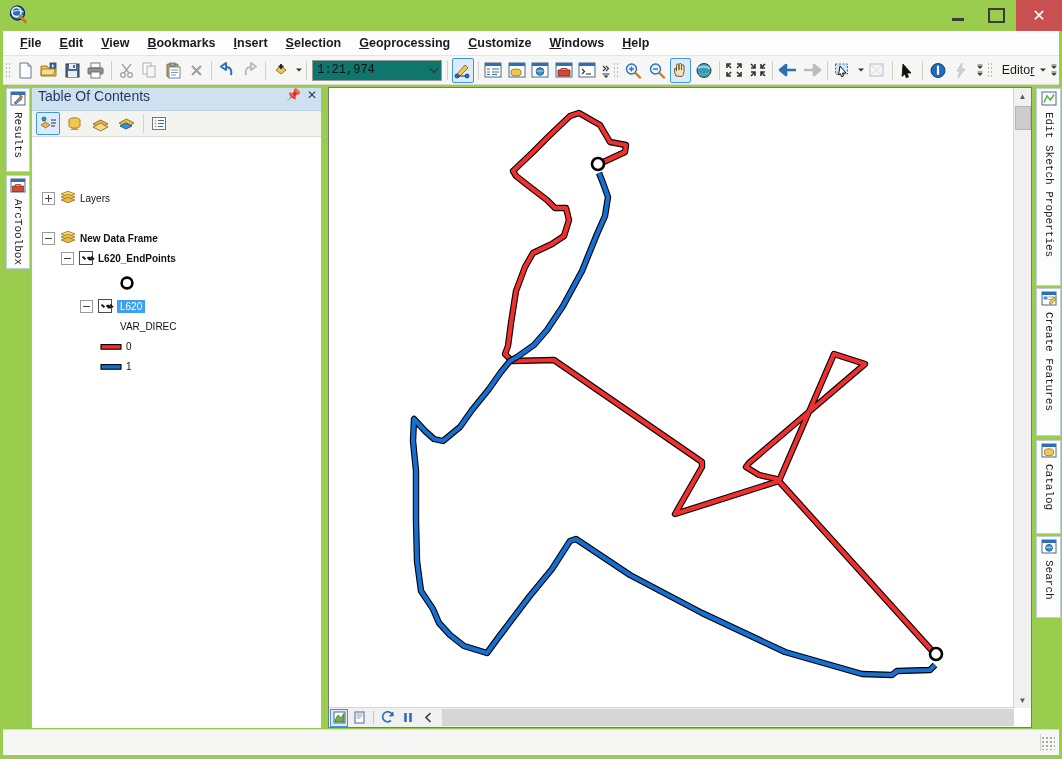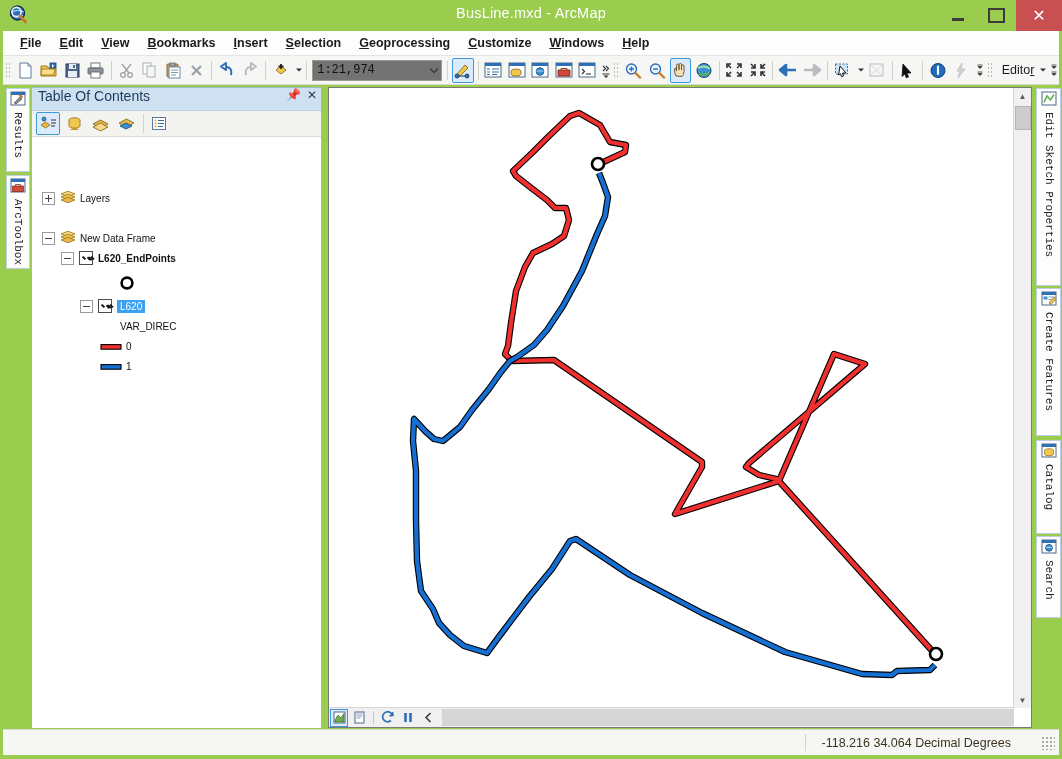--- a/index.html
+++ b/index.html
@@ -26,21 +26,21 @@
 
   
   .toolbar{position:absolute;left:3px;top:56px;width:1056px;height:28px;background:#F6F6F4;
     border-bottom:1px solid #D9D9D4;display:flex;align-items:center;}
   .grip{width:7px;height:18px;margin:0 2px 0 3px;
     background-image:radial-gradient(#b9b9b2 38%, transparent 40%);
     background-size:3px 4px;background-position:2px 1px;}
   .tb-btn{width:24px;height:23px;margin:0 1px;display:flex;align-items:center;justify-content:center;cursor:default;border:1px solid transparent;border-radius:2px;}
   .tb-btn.on{border:1px solid #3C9ADC;background:#DCEBFB;}
   .tb-sep{width:1px;height:19px;background:#D2D2CB;margin:0 3px;}
-  .scalebox{width:158px;height:19px;background:#737373;border:1px solid #9a9a94;
+  .scalebox{width:158px;height:19px;background:#0f766e;border:1px solid #9a9a94;
     display:flex;align-items:center;margin:0 2px;}
   .scalebox .val{font-family:"Liberation Mono",monospace;font-size:12px;color:#111;padding-left:4px;
     width:110px;white-space:nowrap;overflow:hidden;}
   .scalebox .arrow{flex:1;display:flex;align-items:center;justify-content:center;}
   .overflow{width:11px;height:22px;margin-left:2px;display:flex;flex-direction:column;
     align-items:center;justify-content:center;cursor:default;}
   .editor-lbl{font-size:12.5px;color:#1b1b1b;padding:0 2px 0 6px;white-space:nowrap;}
 
   
   .toc{position:absolute;left:31px;top:87px;width:291px;height:641px;background:#fff;
@@ -59,21 +59,21 @@
   .tnode{position:absolute;display:flex;align-items:center;height:18px;white-space:nowrap;}
   .pm{width:11px;height:11px;border:1px solid #9a9a9a;background:#fff;position:relative;
     margin-right:5px;flex:0 0 auto;cursor:default;}
   .pm:before{content:"";position:absolute;left:2px;top:5px;width:7px;height:1px;background:#444;}
   .pm.plus:after{content:"";position:absolute;left:5px;top:2px;width:1px;height:7px;background:#444;}
   .chk{width:12px;height:12px;border:1px solid #4a4a4a;background:#fff;position:relative;
     margin-right:5px;flex:0 0 auto;cursor:default;}
   .chk:after{content:"";position:absolute;left:2px;top:5px;width:4px;height:2px;background:#111;
     transform:rotate(45deg);box-shadow:4px -3px 0 0 #111,5px -4px 0 0 #111,6px -6px 0 0 #111;}
   .lbl{font-size:10px;color:#111;}
-  .lbl.bold{font-weight:normal;}
+  .lbl.bold{font-weight:bold;}
   .lbl.sel{background:#3CA1F0;color:#fff;padding:1px 3px;}
   .stack-icon{margin-right:4px;flex:0 0 auto;}
 
   
   .mapwrap{position:absolute;left:328px;top:87px;width:704px;height:641px;
     border:1px solid #7a7a74;background:#fff;box-sizing:border-box;}
   .mapcanvas{position:absolute;left:0;top:0;width:685px;height:620px;overflow:hidden;}
   .vscroll{position:absolute;right:0;top:0;width:17px;height:620px;background:#F0F0F0;
     border-left:1px solid #D6D6D6;}
   .hscroll{position:absolute;left:0;bottom:0;height:19px;width:685px;background:#F0F0F0;
@@ -112,21 +112,20 @@
     <div class="app-icon">
       <svg width="22" height="22" viewBox="0 0 22 22">
         <circle cx="9.5" cy="9" r="7" fill="#2F6FB5" stroke="#16365c" stroke-width="1"></circle>
         <path d="M3.5 8.5 Q9.5 4.5 16 8" stroke="#9ED2F2" stroke-width="1.4" fill="none"></path>
         <path d="M4 11.5 Q9.5 14.5 15.5 11.2" stroke="#9ED2F2" stroke-width="1.2" fill="none"></path>
         <circle cx="9.5" cy="9" r="7" fill="none" stroke="#0f2d4d" stroke-width="1.2"></circle>
         <circle cx="8.5" cy="8" r="4.6" fill="none" stroke="#e8f4ff" stroke-width="1.6"></circle>
         <path d="M12 12 L17.5 18" stroke="#C67A2C" stroke-width="3" stroke-linecap="round"></path>
       </svg>
     </div>
-    <div class="title-text">BusLine.mxd - ArcMap</div>
     <div class="wbtns">
       <div class="wbtn">
         <div class="gl-min"></div>
       </div>
       <div class="wbtn">
         <div class="gl-max"></div>
       </div>
       <div class="wbtn close">
         <span class="gl-x">✕</span>
       </div>
@@ -649,17 +648,16 @@
           <circle cx="8" cy="8.8" r="3.4" fill="#3A93D4" stroke="#14456e" stroke-width=".8"></circle>
           <path d="M5 8.3h6" stroke="#d4ecff" stroke-width=".8"></path>
         </svg>
     </span>
     <span class="vtxt">Search</span>
   </div>
 
   <div class="statusbar">
     <div class="st-left"></div>
     <div class="st-sep"></div>
-    <div class="st-coord">-118.216  34.064 Decimal Degrees</div>
     <div class="resize-grip"></div>
   </div>
 
 </div>
 
 </body></html>

